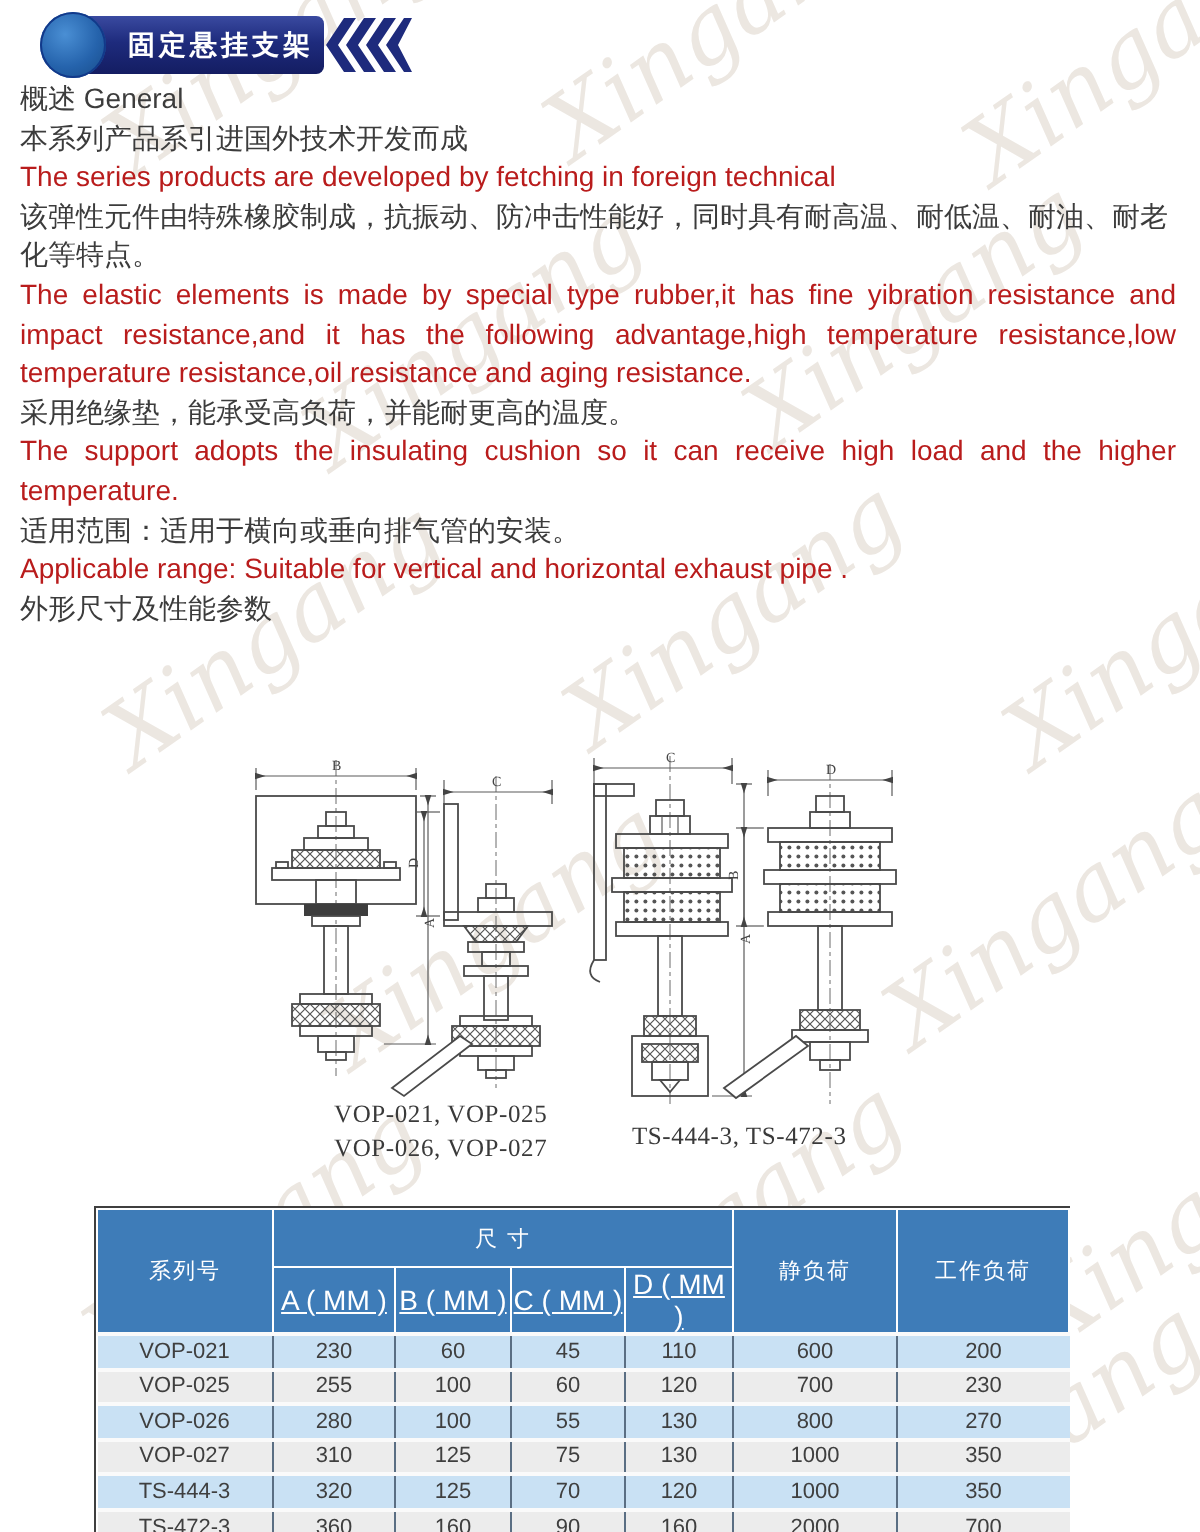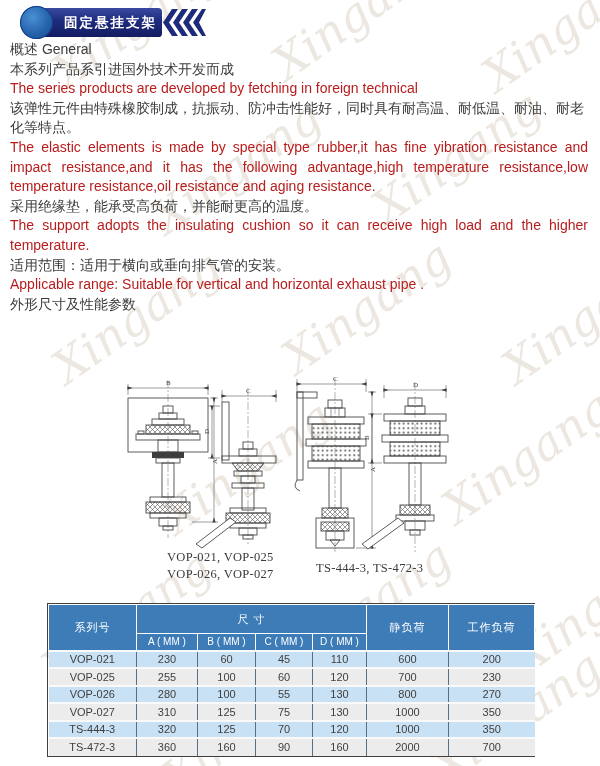--- a/index.html
+++ b/index.html
@@ -54,21 +54,21 @@
   .spec-wrap {
     position:absolute; left:47px; top:603px; width:488px;
     border:1.5px solid #3f3f3f;
   }
   table.spec { width:100%; border-collapse:collapse; table-layout:fixed; }
   table.spec th {
     background:#3e7cb8; color:#ffffff; font-weight:normal;
     font-size:11px; border:1px solid #ffffff; letter-spacing:1px;
   }
   table.spec .h1 th { height:29px; }
-  table.spec .h2 th { height:17px; font-size:10px; letter-spacing:0; }
+  table.spec .h2 th { height:17px; font-size:14px; letter-spacing:0;text-decoration:underline; }
   table.spec td {
     height:17.5px; text-align:center; font-size:11px; color:#3f3f3f;
     border-left:1px solid #5a6e83; border-top:2px solid #fafafa;
   }
   table.spec td:first-child { border-left:none; }
   table.spec tr.blue td { background:#c9e1f4;margin-top:29px; }
   table.spec tr.gray td { background:#ececec; }
 </style>
 </head>
 <body>

